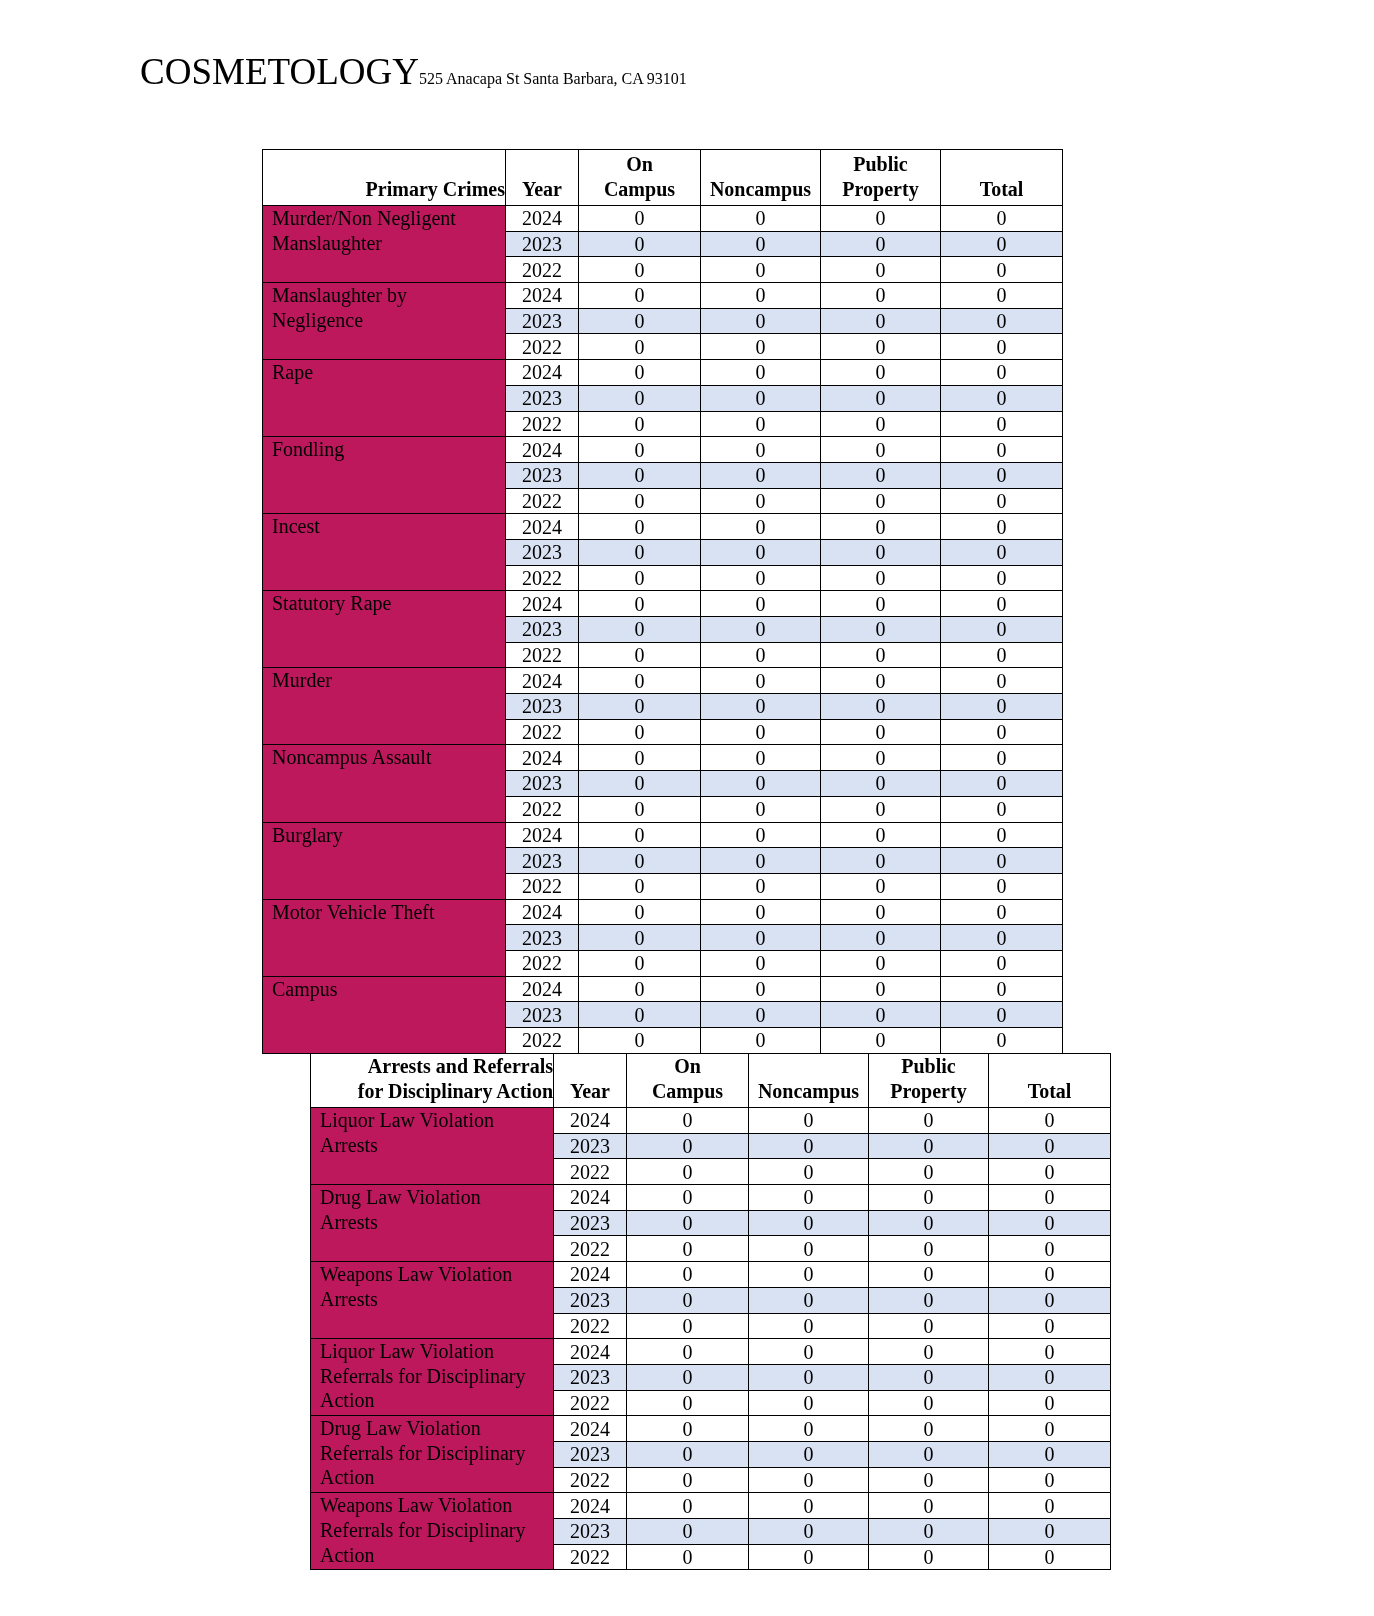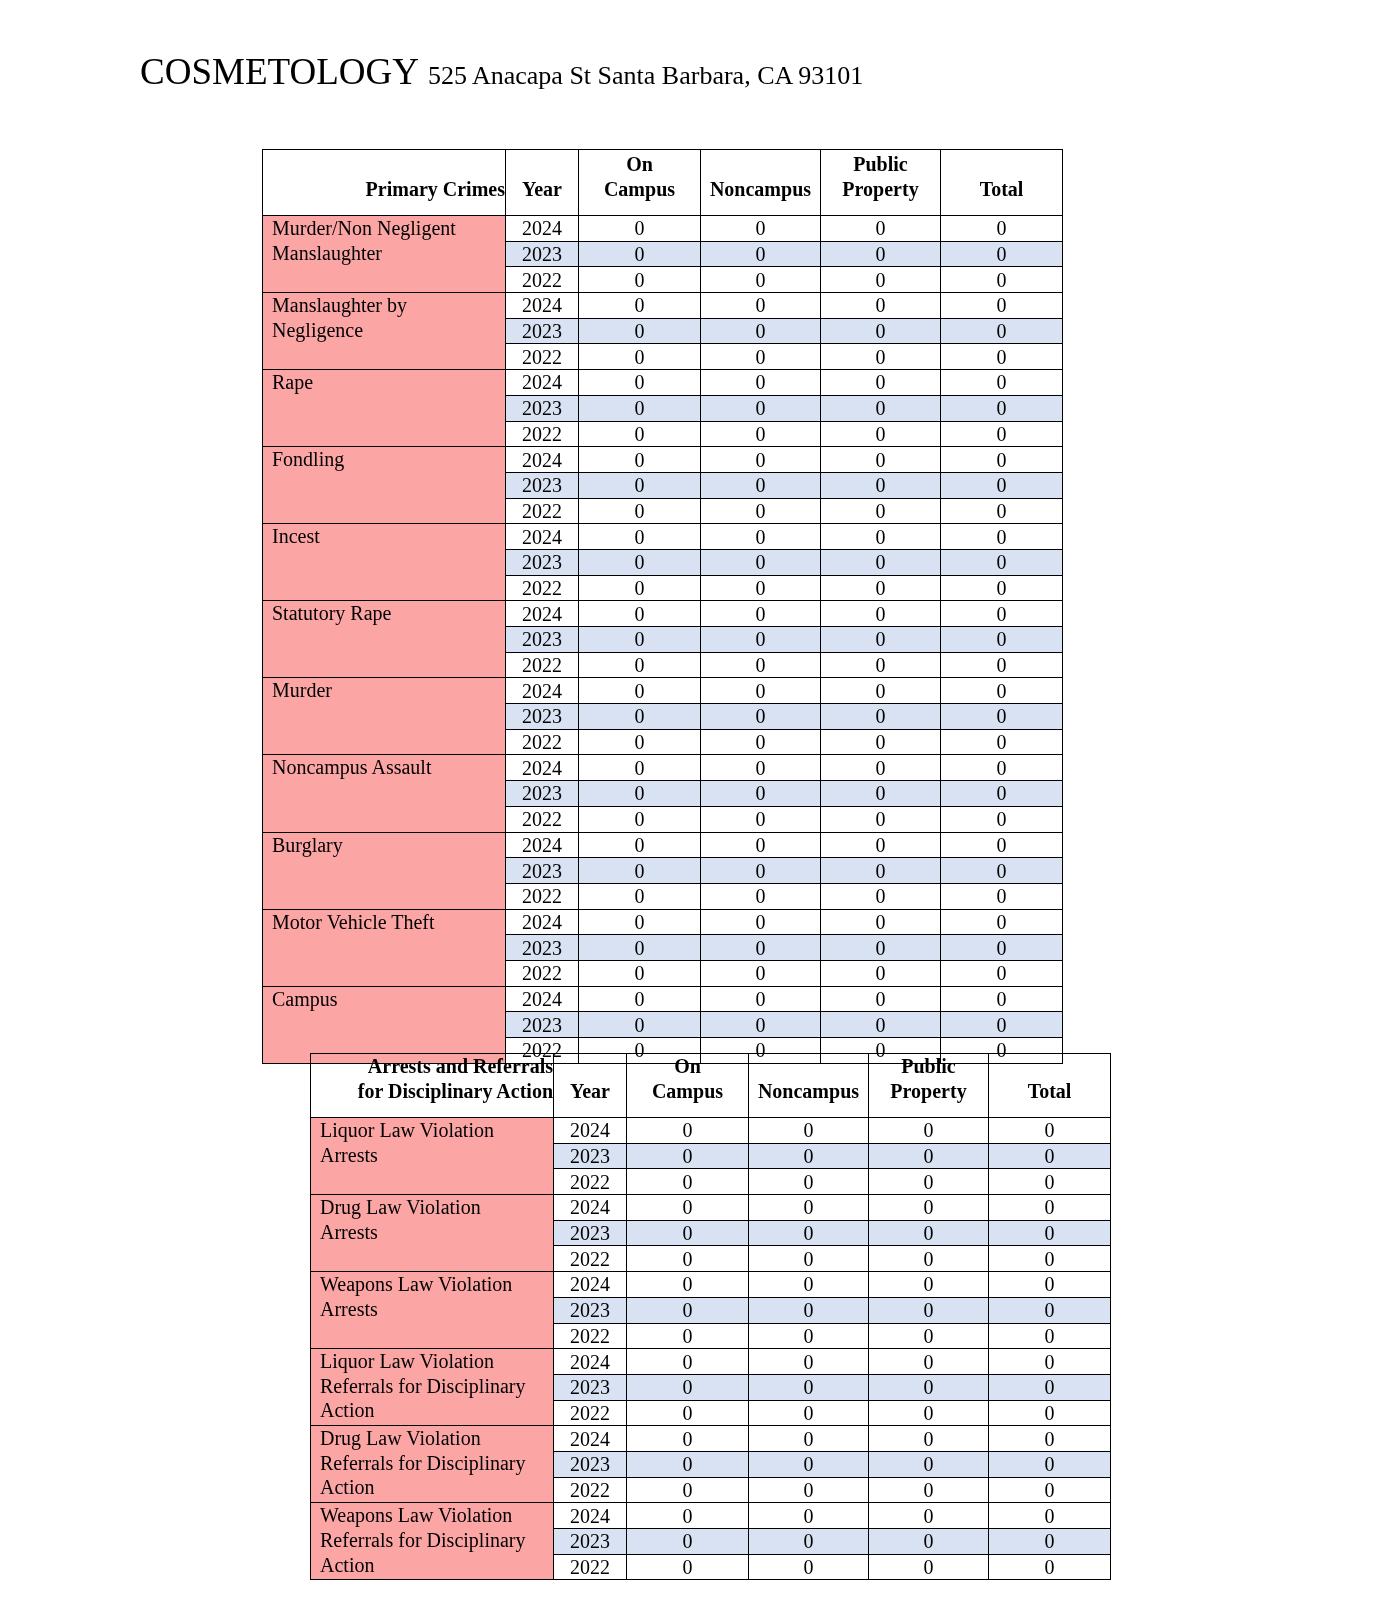--- a/index.html
+++ b/index.html
@@ -19,22 +19,21 @@
     position: absolute;
     left: 140px;
     top: 52px;
     white-space: nowrap;
   }
   .doc-title {
     font-size: 37px;
     line-height: 1.1;
   }
   .doc-address {
-    font-size: 26px;
-    margin-left: 9px;
+    font-size: 16px;
   }
   table.crime-table {
     position: absolute;
     left: 262px;
     width: 800px;
     border-collapse: collapse;
     table-layout: fixed;
     font-size: 20px;
   }
   #table-primary { top: 149px; }
@@ -42,34 +41,34 @@
   th, td {
     border: 1px solid #000000;
     padding: 0;
     white-space: pre-line;
   }
   thead th {
     font-weight: bold;
     text-align: center;
     vertical-align: bottom;
     line-height: 24.5px;
-    padding-bottom: 14px;
+    padding-bottom: 4px;
   }
   #table-primary thead th { height: 51px; }
   #table-arrests thead th { height: 47px; }
   th.col-category {
     text-align: right;
     padding-left: 9px;
   }
   td.cell-category {
     vertical-align: top;
     text-align: left;
     padding-left: 9px;
     line-height: 24.6px;
-    background: #fca5a5;
+    background: #be185d;
   }
   td.cell-year, td.cell-value {
     height: 24.7px;
     text-align: center;
     vertical-align: middle;
     line-height: 22px;
   }
   tr.row-highlight td.cell-year,
   tr.row-highlight td.cell-value {
     background: var(--row-highlight, #d9e2f3);

